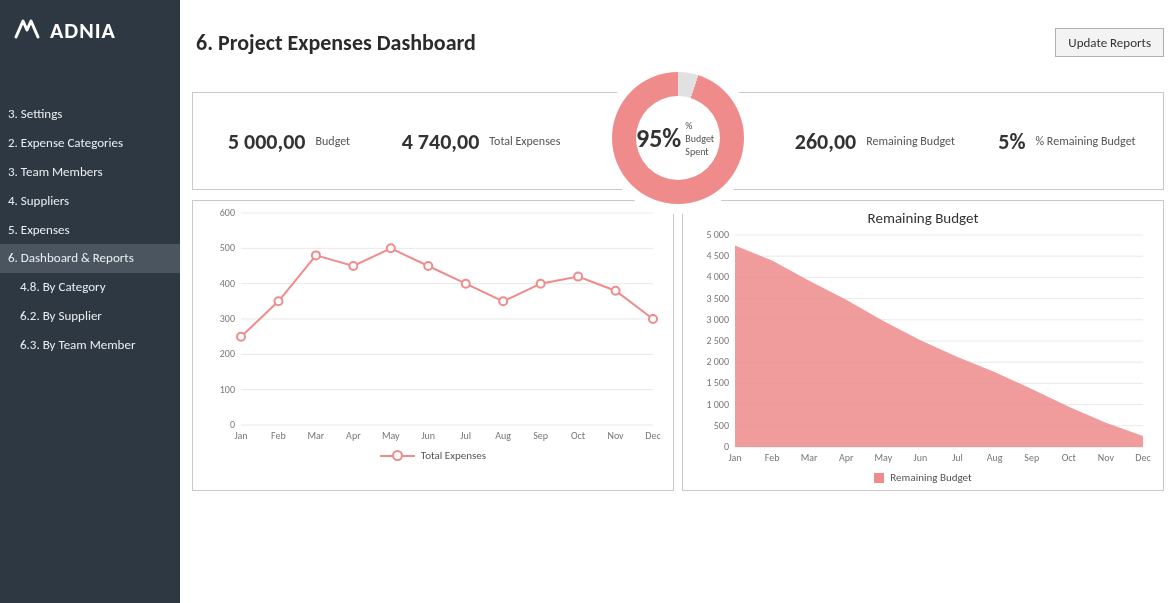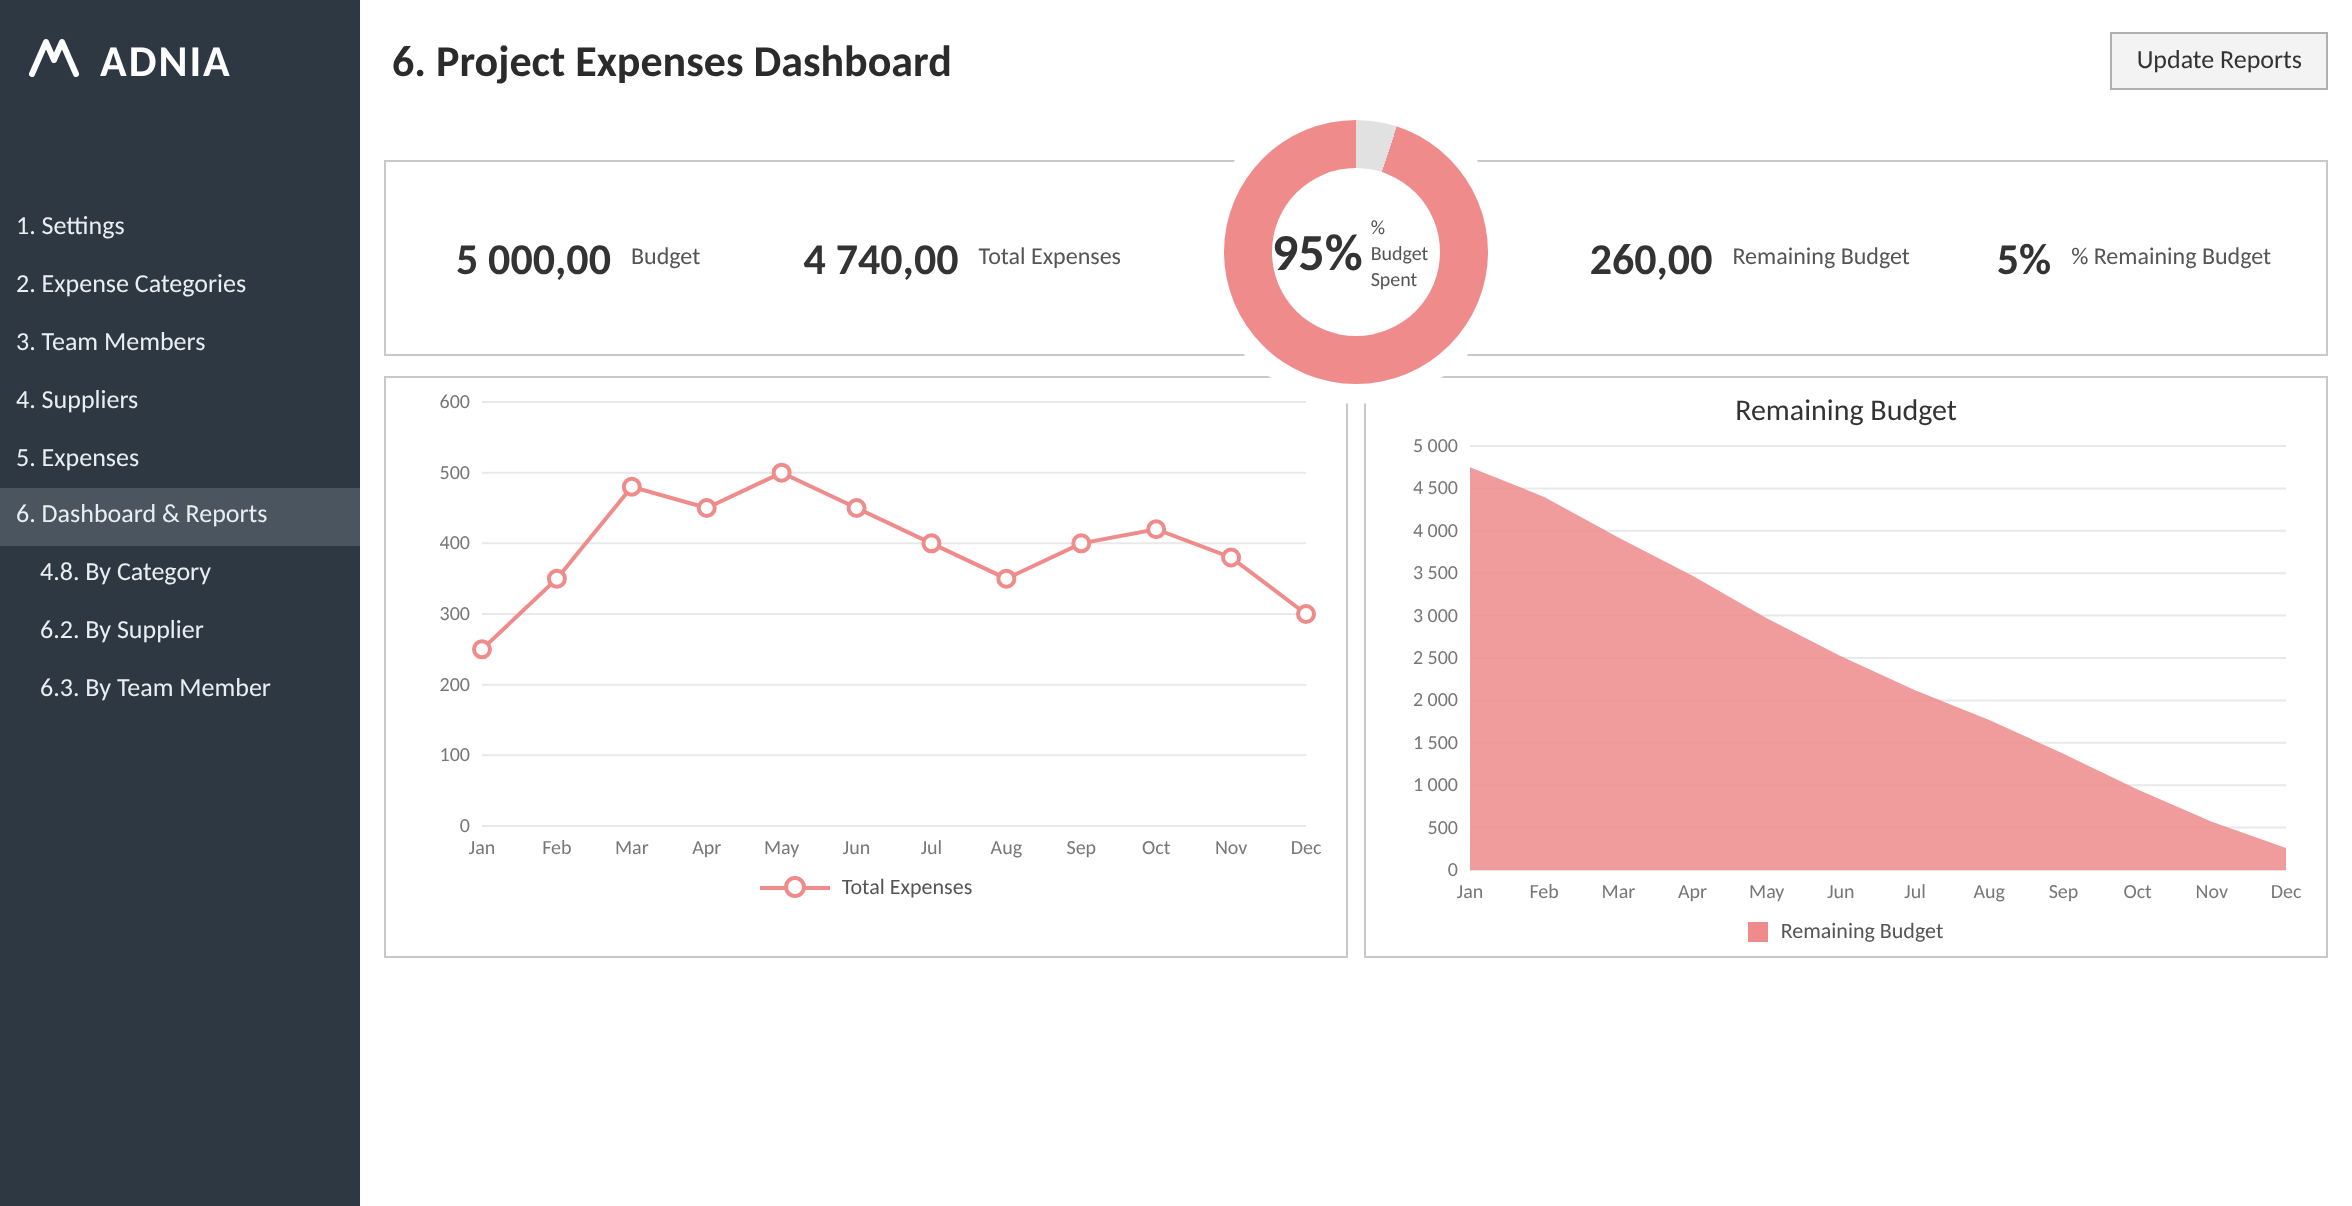--- a/index.html
+++ b/index.html
@@ -60,21 +60,21 @@
     flex: 1;
     position: relative;
     padding: 0 12px 12px 12px;
     box-sizing: border-box;
   }
   .topbar {
     display: flex;
     align-items: center;
     justify-content: space-between;
     height: 60px;
-    padding: 0 0 0 4px;
+    padding: 12px 0 0 4px;
   }
   .page-title {
     font-size: 22px;
     font-weight: 600;
     color: #2b2b2b;
   }
   .update-btn {
     font-family: inherit;
     font-size: 13px;
     padding: 6px 12px;
@@ -201,21 +201,21 @@
   <aside class="sidebar">
     <div class="brand">
       <span>
         <svg width="26" height="22" viewBox="0 0 26 22">
           <path d="M2 20 L9 4 L13 13 L17 4 L24 20" fill="none" stroke="#fff" stroke-width="3" stroke-linejoin="round" stroke-linecap="round"></path>
         </svg>
       </span>
       <span class="brand-name">ADNIA</span>
     </div>
     <nav class="nav">
-      <div class="nav-item">1. Settings</div>
+      <div class="nav-item">3. Settings</div>
       <div class="nav-item">2. Expense Categories</div>
       <div class="nav-item">3. Team Members</div>
       <div class="nav-item">4. Suppliers</div>
       <div class="nav-item">5. Expenses</div>
       <div class="nav-item active">6. Dashboard &amp; Reports</div>
       <div class="nav-item sub">4.8. By Category</div>
       <div class="nav-item sub">6.2. By Supplier</div>
       <div class="nav-item sub">6.3. By Team Member</div>
     </nav>
   </aside>

